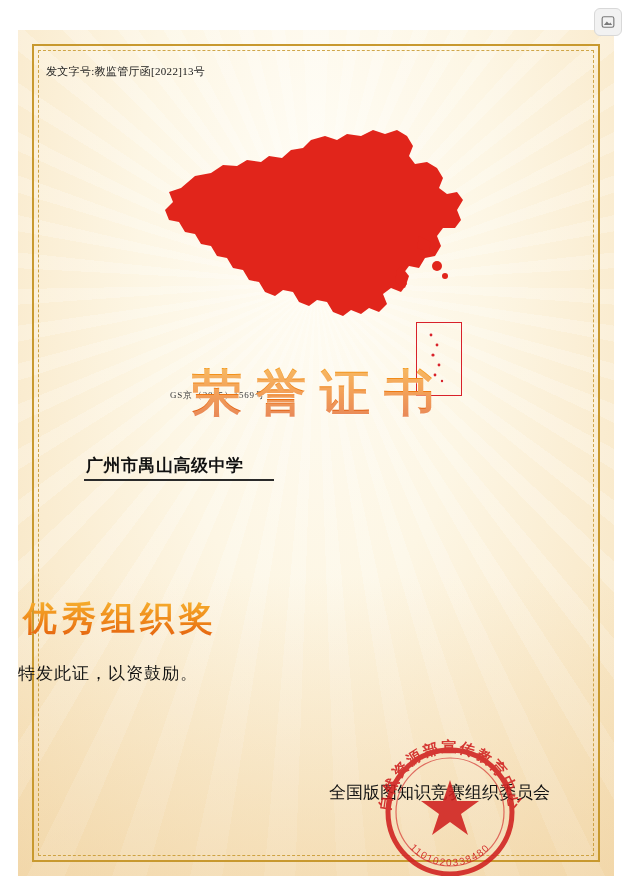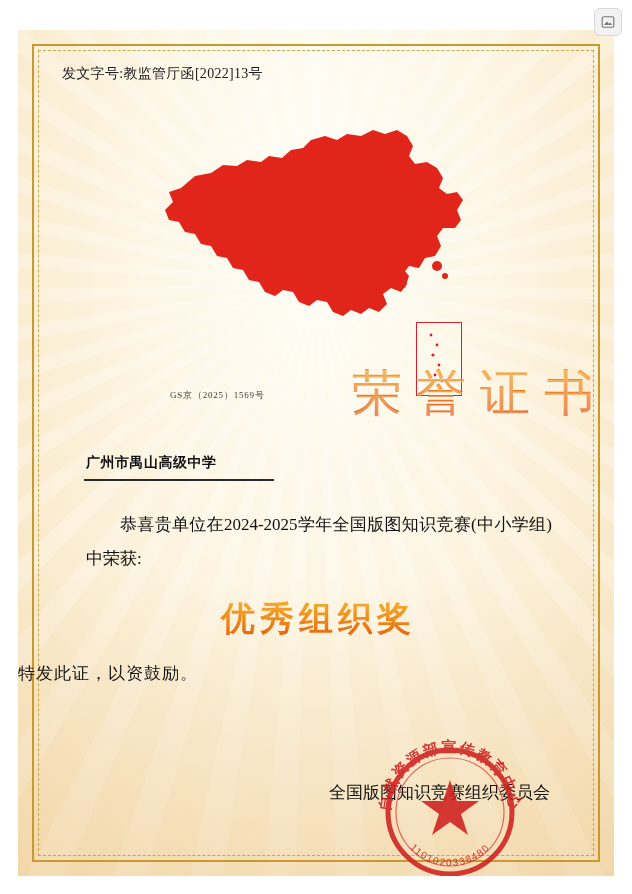--- a/index.html
+++ b/index.html
@@ -87,24 +87,24 @@
 
   .content {
     position: absolute;
     inset: 0;
     z-index: 5;
   }
 
   
   .doc-no {
     position: absolute;
-    left: 44px;
+    left: 28px;
     top: 32px;
     font-family: "Liberation Serif", serif;
-    font-size: 14px;
+    font-size: 11px;
     color: #1a1a1a;
     line-height: 1.65;
     letter-spacing: .3px;
   }
   .doc-no div { white-space: nowrap; }
 
   
   .map-wrap {
     position: absolute;
     left: 0; right: 0;
@@ -135,40 +135,40 @@
     color: #3a3a3a;
     letter-spacing: .8px;
     white-space: nowrap;
   }
 
   
   .title {
     position: absolute;
     left: 0; right: 6px;
     top: 330px;
-    text-align: right;
-    font-family: "Liberation Serif", serif;
-    font-weight: normal;
+    text-align: center;
+    font-family: "Liberation Serif", serif;
+    font-weight: bold;
     font-size: 50px;
     letter-spacing: 14px;
     text-indent: 14px;
     background: linear-gradient(to bottom, #f5a623 0%, #ef7b12 45%, #d9480f 100%);
     -webkit-background-clip: text;
     background-clip: text;
     color: transparent;
     text-shadow: 0 1px 0 rgba(255,255,255,0.3);
   }
 
   
   .recipient {
     position: absolute;
     left: 68px;
     top: 424px;
     font-family: Liberation Mono, monospace;
-    font-size: 14px;
+    font-size: 17px;
     font-weight: bold;
     color: #111;
     letter-spacing: .5px;
     text-align: center;
   }
   .recipient-underline {
     position: absolute;
     left: 66px;
     top: 449px;
     width: 190px;
@@ -186,21 +186,20 @@
     color: #111;
     line-height: 2.0;
     text-indent: 34px;
     text-align: justify;
   }
 
   .award {
     position: absolute;
     left: 0; right: 0;
     top: 566px;
-    text-align: center;
     font-family: Liberation Mono, monospace;
     font-weight: bold;
     font-size: 34px;
     letter-spacing: 5px;
     text-indent: 5px;
     background: linear-gradient(to bottom, #f7b733 0%, #ef8b1b 50%, #e2590d 100%);
     -webkit-background-clip: text;
     background-clip: text;
     color: transparent;
   }
@@ -291,21 +290,20 @@
       </div>
 
       <div class="map-code">GS京（2025）1569号</div>
     </div>
 
     <div class="title">荣誉证书</div>
 
     <div class="recipient">广州市禺山高级中学</div>
     <div class="recipient-underline"></div>
 
-    <div class="paragraph">恭喜贵单位在2024-2025学年全国版图知识竞赛(中小学组)中荣获:</div>
 
     <div class="award">优秀组织奖</div>
 
     <div class="closing">特发此证，以资鼓励。</div>
 
     <div class="signature">
       <div>全国版图知识竞赛组织委员会</div>
     </div>
 
     <svg class="seal" viewBox="0 0 168 168">

